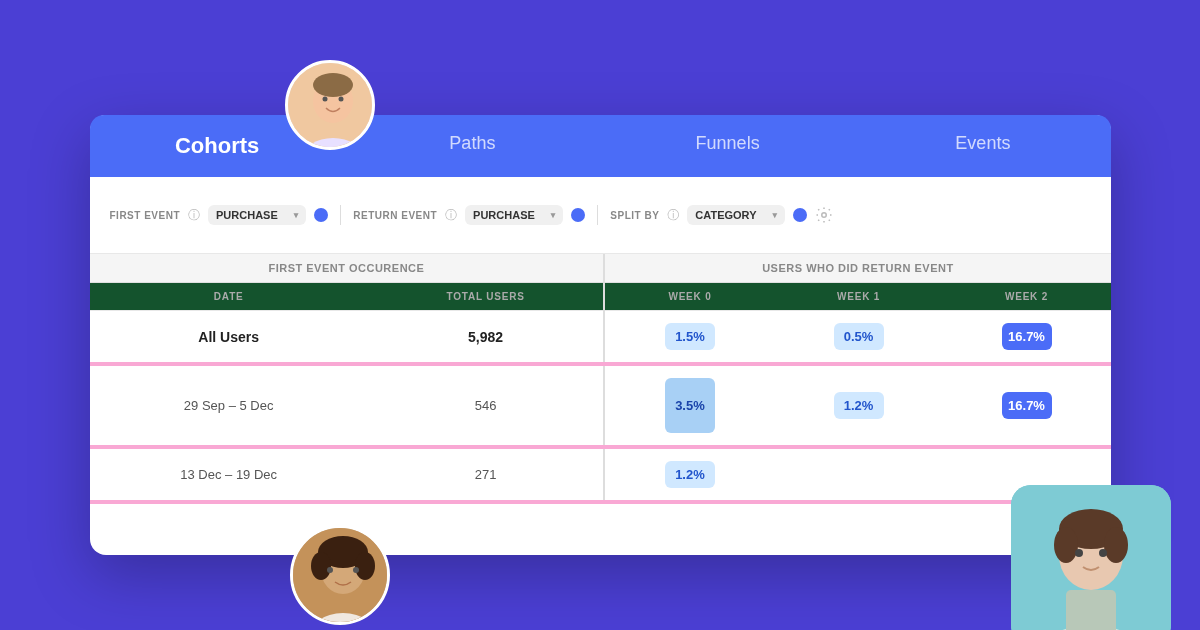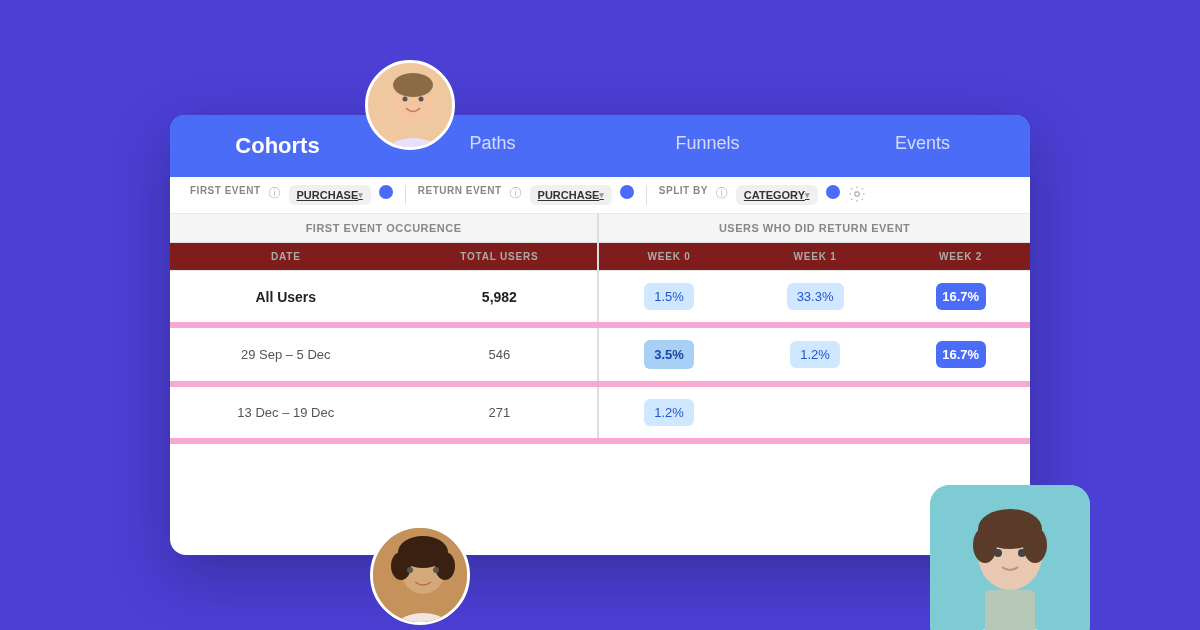--- a/index.html
+++ b/index.html
@@ -18,21 +18,21 @@
       display: flex;
       justify-content: center;
       align-items: center;
       width: 100%;
       height: 100%;
     }
 
     .card {
       background: white;
       border-radius: 16px;
-      width: 860px;
+      width: 1021px;
       min-height: 440px;
       position: relative;
       box-shadow: 0 20px 60px rgba(0,0,0,0.25);
       overflow: visible;
       margin-top: 40px;
     }
 
     
     .tabs {
       display: flex;
@@ -92,46 +92,46 @@
       width: 160px;
       height: 160px;
       border-radius: 20px;
       overflow: hidden;
       background: #7ecbd4;
     }
 
     
     .filter-bar {
       display: flex;
-      padding: 8px 20px;
+      align-items: center;
+      padding: 28px 20px;
       gap: 8px;
       border-bottom: 1px solid #e8e8e8;
       flex-wrap: wrap;
     }
 
     .filter-label {
       font-size: 10px;
       color: #888;
       font-weight: 600;
       letter-spacing: 0.5px;
       text-transform: uppercase;
     }
 
     .filter-select {
       display: flex;
       align-items: center;
       background: #f0f0f0;
       border-radius: 6px;
       padding: 4px 8px;
-      gap: 0;
+      gap: 16px;
       font-size: 11px;
       font-weight: 600;
       color: #333;
       cursor: pointer;
-      text-decoration: underline;
     }
 
     .filter-select .chevron {
       color: #999;
       font-size: 9px;
     }
 
     .filter-dot {
       width: 14px;
       height: 14px;
@@ -179,21 +179,21 @@
       padding: 8px 10px;
       text-transform: uppercase;
       border-bottom: 1px solid #e0e0e0;
     }
 
     .section-header td.left-section {
       border-right: 2px solid #ddd;
     }
 
     .col-header {
-      background: #7f1d1d;
+      background: #14532d;
     }
 
     .col-header td {
       text-align: center;
       font-size: 10px;
       color: #aaa;
       font-weight: 600;
       letter-spacing: 0.8px;
       padding: 8px 10px;
       text-transform: uppercase;
@@ -206,21 +206,21 @@
 
     .col-header td.divider-col {
       border-right: 2px solid #ddd;
     }
 
     .data-row td {
       padding: 12px 10px;
       text-align: center;
       font-size: 13px;
       color: #555;
-      border-bottom: 6px solid #f9a8d4;
+      border-bottom: 4px solid #f9a8d4;
       margin-top: 14px;
     }
 
     .data-row td.date-cell {
       color: #555;
       font-size: 13px;
     }
 
     .data-row td.users-cell {
       font-size: 13px;
@@ -232,31 +232,31 @@
       font-weight: 700;
       color: #222;
       font-size: 14px;
     }
 
     .cell-blue-light {
       background: #d0e8ff;
       border-radius: 6px;
       padding: 6px 10px;
       display: inline-block;
-      font-weight: 400;
+      font-weight: 700;
       color: #2255cc;
       font-size: 13px;
       min-width: 50px;
       text-align: center;
     }
 
     .cell-blue-medium {
       background: #a8d0f5;
       border-radius: 6px;
-      padding: 7px 10px;
+      padding: 20px 10px;
       display: inline-block;
       font-weight: 700;
       color: #1a44aa;
       font-size: 13px;
       min-width: 50px;
       text-align: center;
     }
 
     .cell-blue-dark {
       background: #4b6cf7;
@@ -349,21 +349,21 @@
             <td>WEEK 0</td>
             <td>WEEK 1</td>
             <td>WEEK 2</td>
           </tr>
         </thead>
         <tbody id="table-body">
         <tr class="data-row all-users">
               <td class="date-cell">All Users</td>
               <td class="users-cell">5,982</td>
               <td><span class="cell-blue-light">1.5%</span></td>
-              <td><span class="cell-blue-light">33.3%</span></td>
+              <td><span class="cell-blue-light">0.5%</span></td>
               <td><span class="cell-blue-dark">16.7%</span></td>
             </tr>
             <tr class="data-row">
               <td class="date-cell">29 Sep – 5 Dec</td>
               <td class="users-cell">546</td>
               <td><span class="cell-blue-medium">3.5%</span></td>
               <td><span class="cell-blue-light">1.2%</span></td>
               <td><span class="cell-blue-dark">16.7%</span></td>
             </tr>
             <tr class="data-row">

